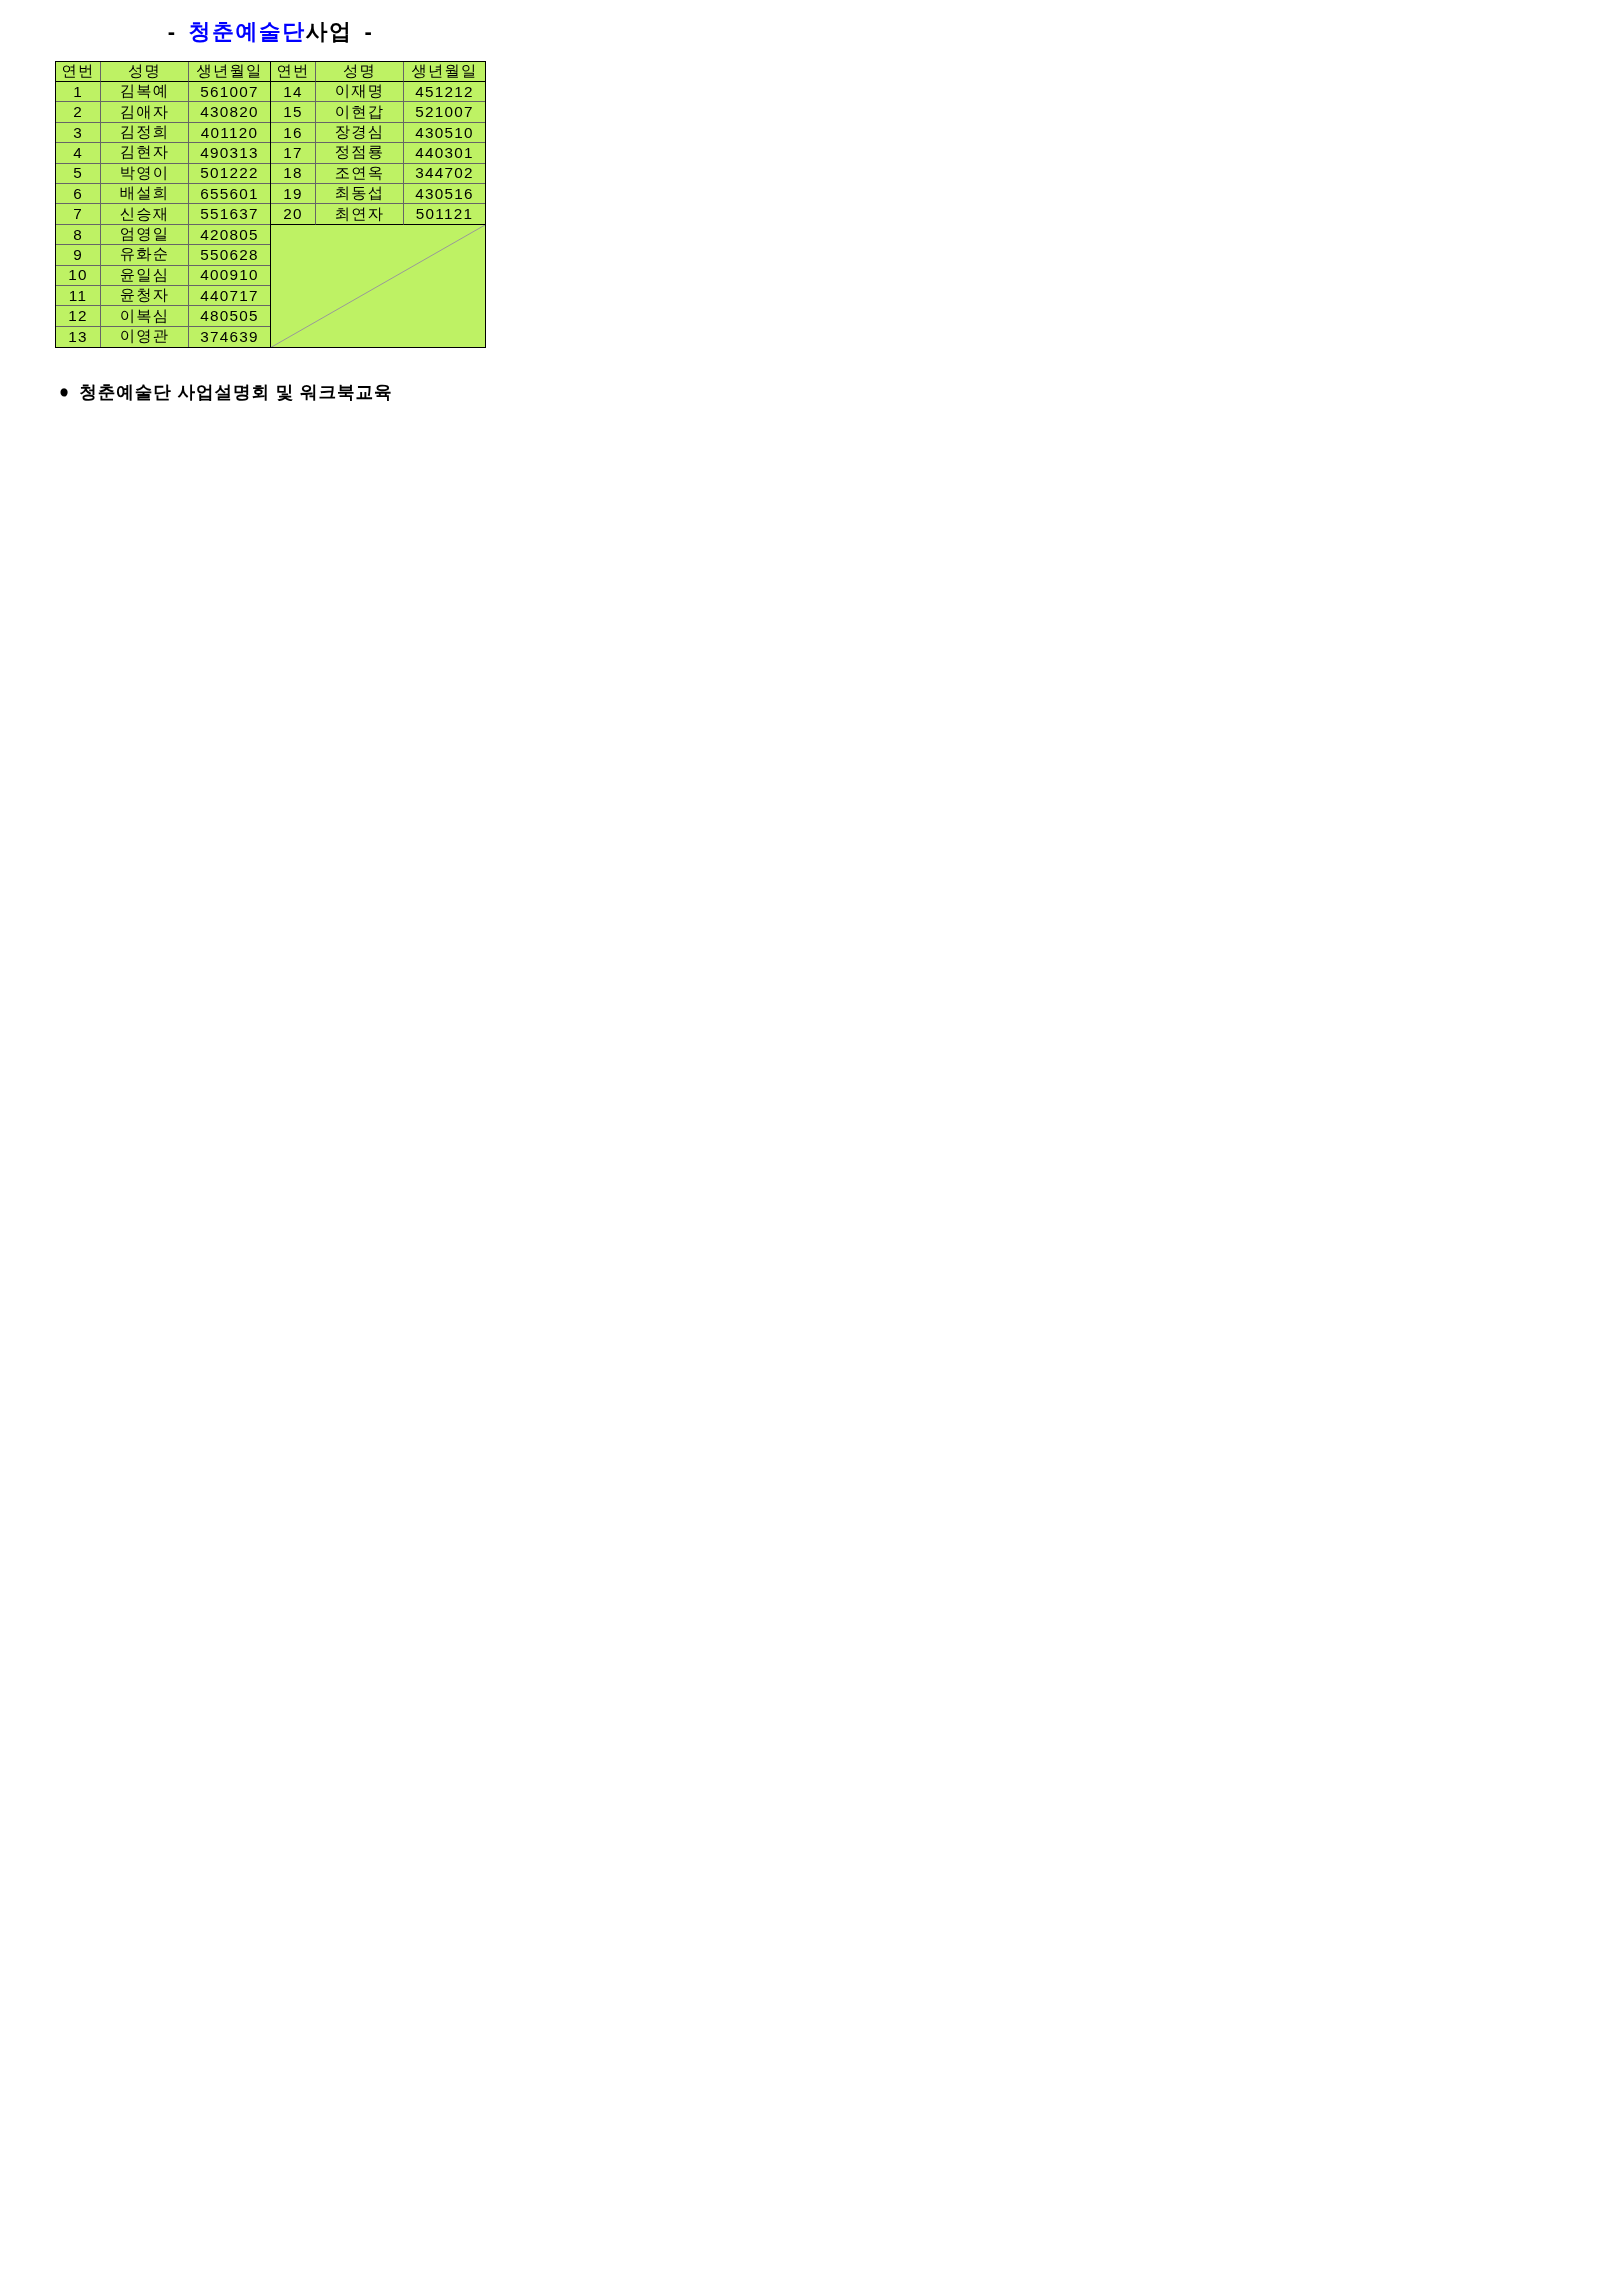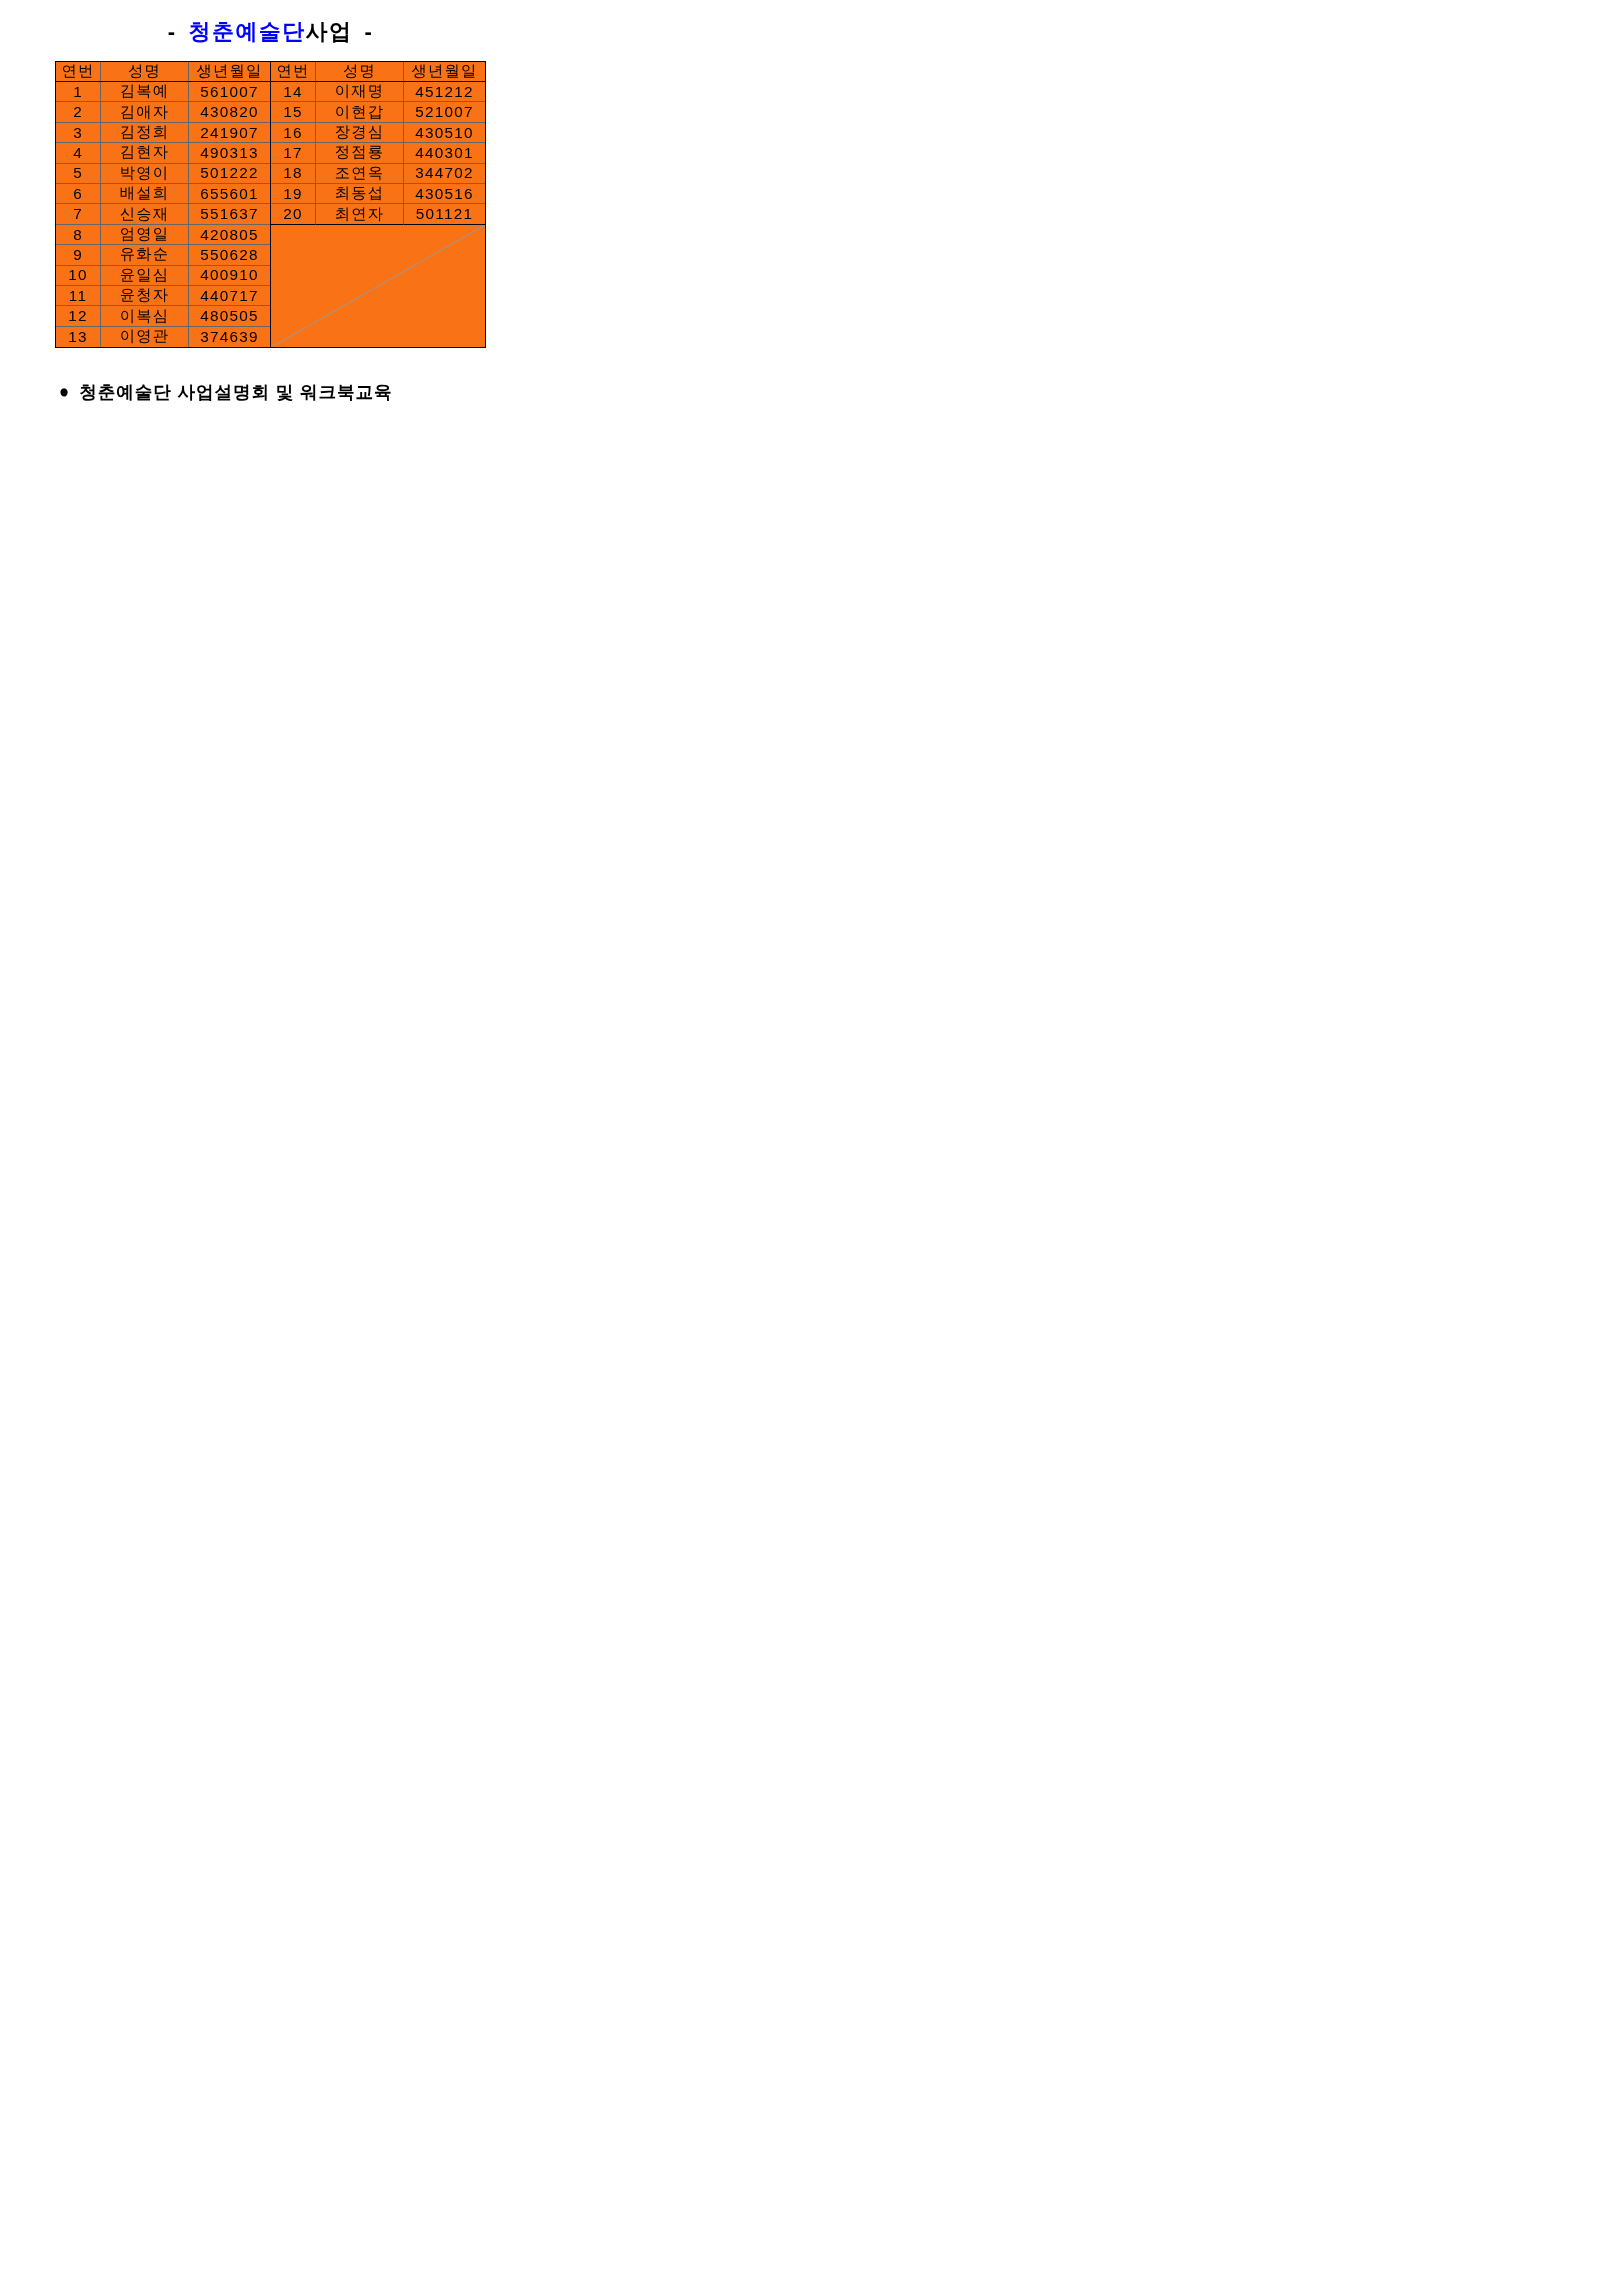--- a/index.html
+++ b/index.html
@@ -23,21 +23,21 @@
   }
   .title .dash-l { margin-right:12px; }
   .title .dash-r { margin-left:12px; }
   .title .blue { color:#0000ff; }
   
   .table-wrap {
     width:fit-content;
     margin:15.7px auto 0 auto;
     border:1.4px solid #000;
     display:flex;
-    background:#f97316;
+    background:#bef264;
   }
   .half {
     display:grid;
     grid-template-columns:45px 88px 81px;
     grid-auto-rows:20.4px;
   }
   .half.right { border-left:1.4px solid #000; }
   .cell {
     box-sizing:border-box;
     border-right:0.5px solid #666;
@@ -107,21 +107,21 @@
       <div class="cell">1</div>
       <div class="cell">김복예</div>
       <div class="cell c3">561007</div>
 
       <div class="cell">2</div>
       <div class="cell">김애자</div>
       <div class="cell c3">430820</div>
 
       <div class="cell">3</div>
       <div class="cell">김정희</div>
-      <div class="cell c3">241907</div>
+      <div class="cell c3">401120</div>
 
       <div class="cell">4</div>
       <div class="cell">김현자</div>
       <div class="cell c3">490313</div>
 
       <div class="cell">5</div>
       <div class="cell">박영이</div>
       <div class="cell c3">501222</div>
 
       <div class="cell">6</div>

